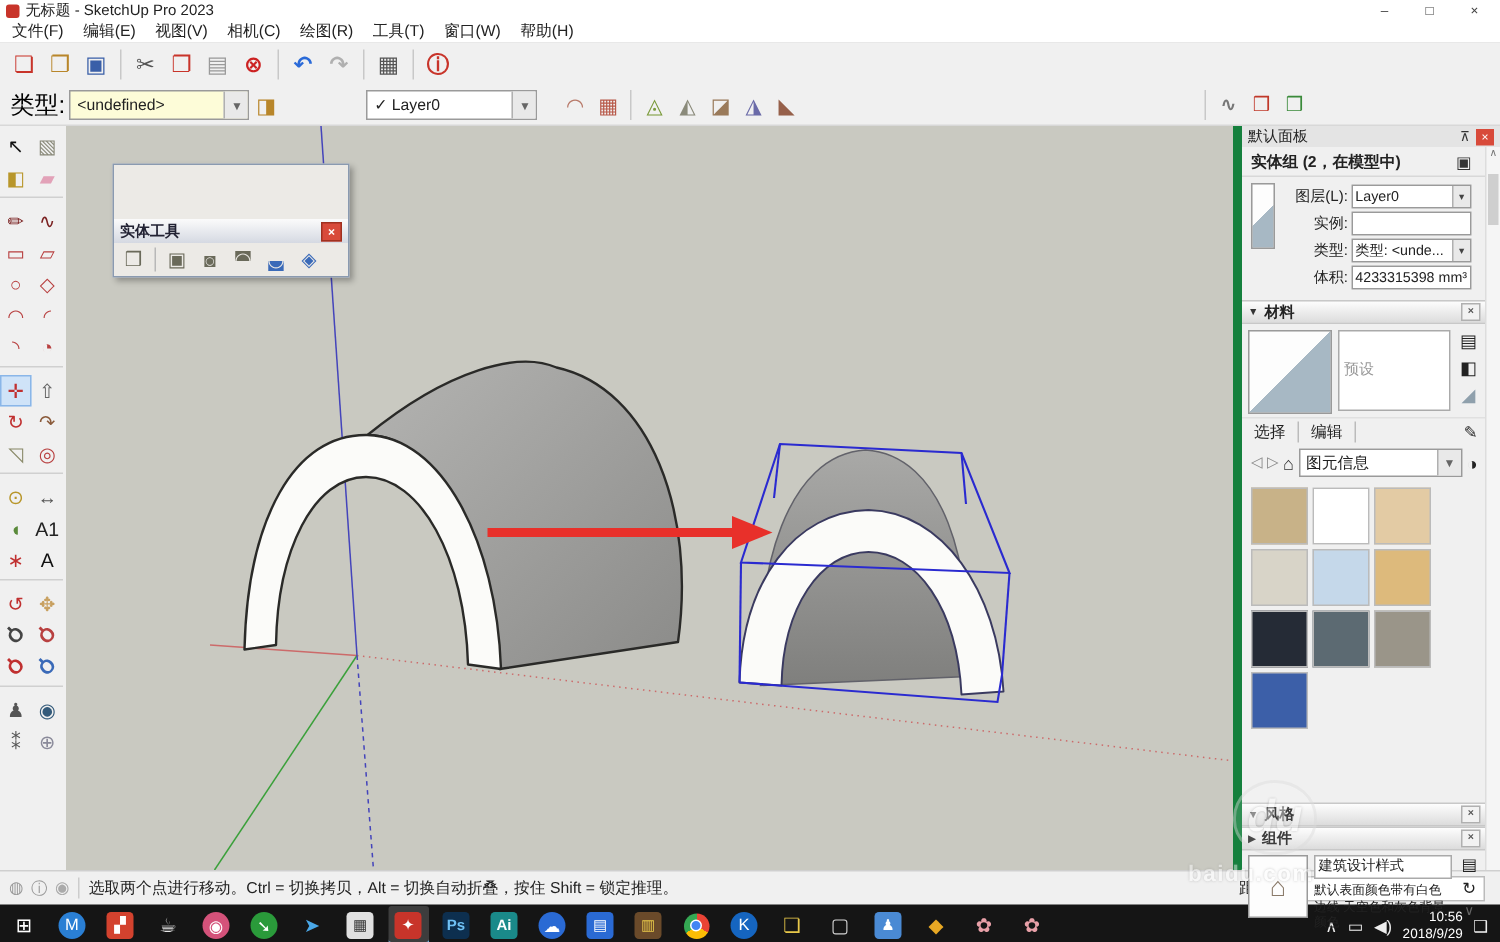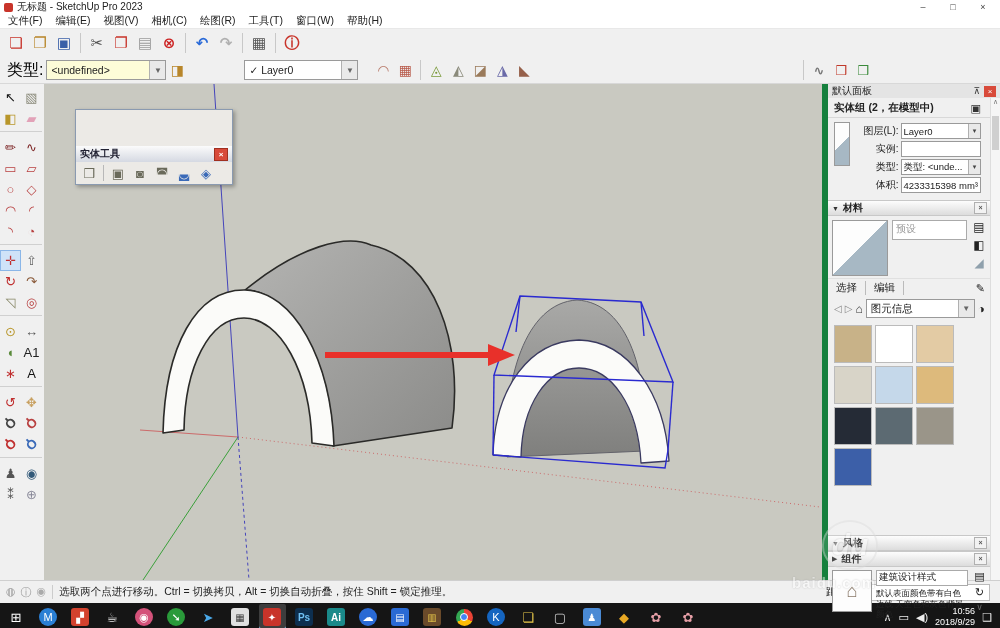--- a/index.html
+++ b/index.html
@@ -60,21 +60,21 @@
   .ent-body{display:flex;padding:4px 10px 6px 6px;gap:5px;}
   .thumb{width:42px;height:42px;border:1px solid #9a9a9a;background:linear-gradient(135deg,#fdfdfd 49.5%,#a7b8c4 50%);}
   .fields{flex:1;}
   .f-row{display:flex;align-items:center;height:18px;}
   .f-label{width:44px;text-align:right;padding-right:2px;font-size:10px;white-space:nowrap;}
   .f-val{flex:1;height:14px;background:#fff;border:1px solid #9a9a9a;font-size:9.5px;padding:0 2px;display:flex;align-items:center;overflow:hidden;white-space:nowrap;position:relative;}
   .f-row.select .f-val::after{content:"▾";position:absolute;right:0;top:0;bottom:0;width:11px;background:#e9e9e9;border-left:1px solid #b0b0b0;font-size:7px;display:flex;align-items:center;justify-content:center;color:#444;}
 
   .mat-prev{display:flex;padding:4px 4px 2px 4px;gap:4px;}
   .mat-thumb{width:54px;height:54px;border:1px solid #9a9a9a;background:linear-gradient(135deg,#fdfdfd 49.5%,#a7b8c4 50%);}
-  .mat-name{flex:1;height:16px;border:1px solid #aaa;background:#fff;color:#999;padding:1px 3px;font-size:10px;}
+  .mat-name{flex:1;height:16px;border:1px solid #aaa;background:#fff;color:#999;padding:18px 3px;font-size:10px;}
   .mat-icons{display:flex;flex-direction:column;gap:4px;font-size:12px;align-items:center;width:16px;}
   .mat-tabs{display:flex;align-items:center;padding:2px 6px;gap:6px;border-top:1px solid #e0e0e0;}
   .mat-tab{padding:0 2px;border-right:1px solid #bbb;padding-right:8px;}
   .mat-tabs .dropper{margin-left:auto;font-size:11px;}
   .mat-nav{display:flex;align-items:center;gap:3px;padding:2px 6px 4px 6px;}
   .nav-ico{font-size:10px;color:#888;}
   .nav-home{font-size:12px;color:#333;}
   .mat-nav .combo{flex:1;height:17px;}
   .mat-nav .paint{font-size:12px;}
   .swatches{display:flex;flex-wrap:wrap;gap:3px;padding:3px 6px;}

